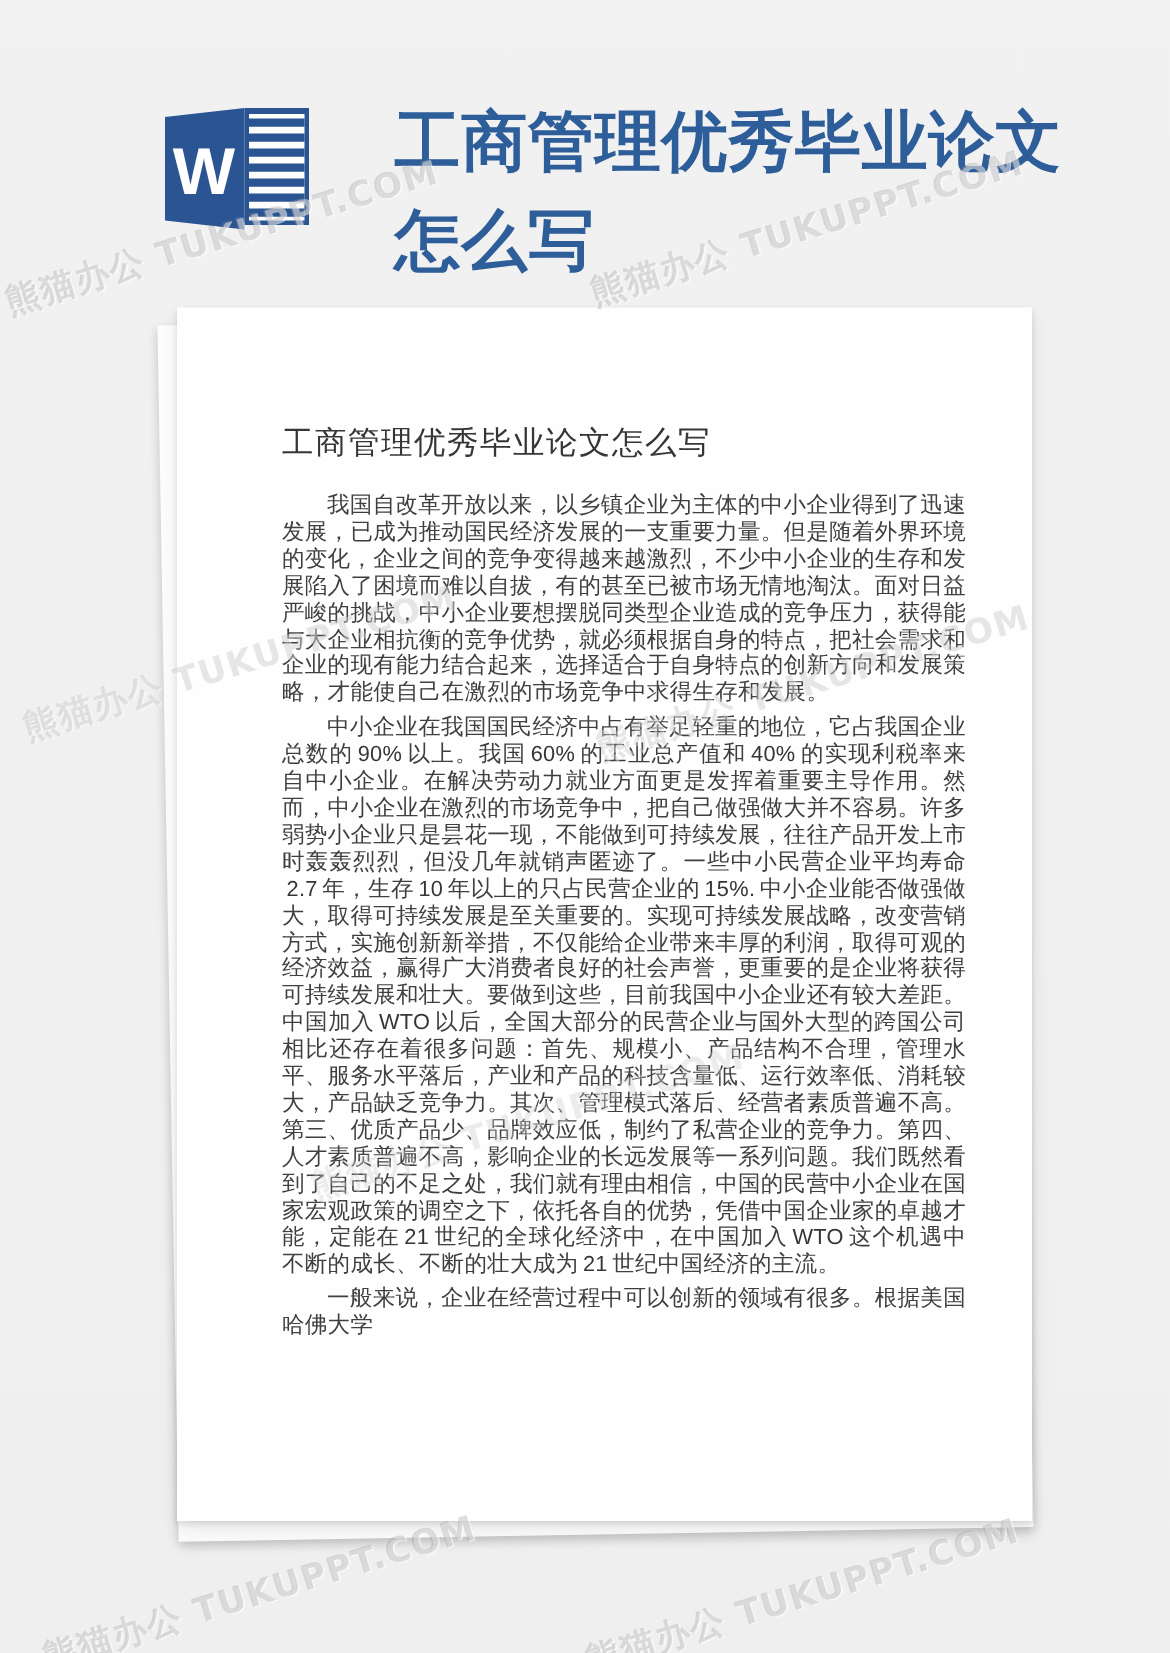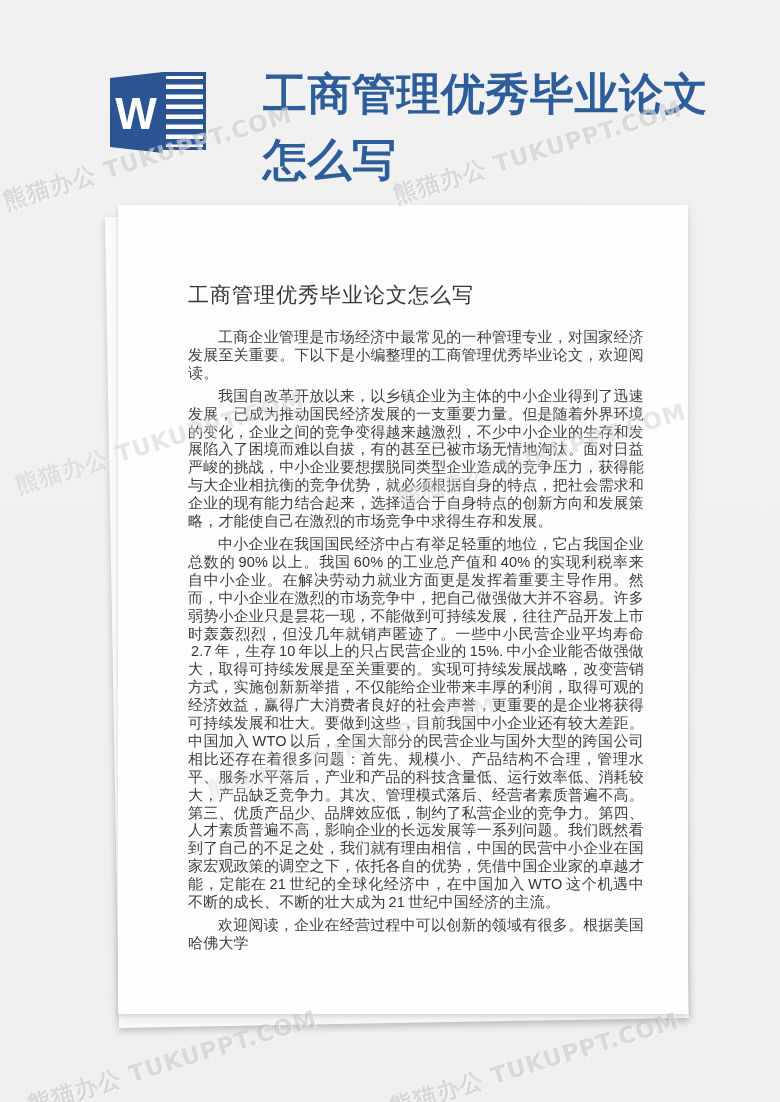--- a/index.html
+++ b/index.html
@@ -91,24 +91,23 @@
       </svg>
     </span>
     <h1 class="main-title">工商管理优秀毕业论文怎么写</h1>
   </div>
 
   <div class="paper-behind"></div>
 
   <div class="paper">
     <h2 class="doc-title">工商管理优秀毕业论文怎么写</h2>
     <div class="doc-body" id="doc-body">
-        <p>工商企业管理是市场经济中最常见的一种管理专业，对国家经济发展至关重要。下以下是小编整理的工商管理优秀毕业论文，欢迎阅读。</p>
         <p>我国自改革开放以来，以乡镇企业为主体的中小企业得到了迅速发展，已成为推动国民经济发展的一支重要力量。但是随着外界环境的变化，企业之间的竞争变得越来越激烈，不少中小企业的生存和发展陷入了困境而难以自拔，有的甚至已被市场无情地淘汰。面对日益严峻的挑战，中小企业要想摆脱同类型企业造成的竞争压力，获得能与大企业相抗衡的竞争优势，就必须根据自身的特点，把社会需求和企业的现有能力结合起来，选择适合于自身特点的创新方向和发展策略，才能使自己在激烈的市场竞争中求得生存和发展。</p>
         <p>中小企业在我国国民经济中占有举足轻重的地位，它占我国企业总数的<span class="latin">90%</span>以上。我国<span class="latin">60%</span>的工业总产值和<span class="latin">40%</span>的实现利税率来自中小企业。在解决劳动力就业方面更是发挥着重要主导作用。然而，中小企业在激烈的市场竞争中，把自己做强做大并不容易。许多弱势小企业只是昙花一现，不能做到可持续发展，往往产品开发上市时轰轰烈烈，但没几年就销声匿迹了。一些中小民营企业平均寿命<span class="latin">2.7</span>年，生存<span class="latin">10</span>年以上的只占民营企业的<span class="latin">15%.</span>中小企业能否做强做大，取得可持续发展是至关重要的。实现可持续发展战略，改变营销方式，实施创新新举措，不仅能给企业带来丰厚的利润，取得可观的经济效益，赢得广大消费者良好的社会声誉，更重要的是企业将获得可持续发展和壮大。要做到这些，目前我国中小企业还有较大差距。中国加入<span class="latin">WTO</span>以后，全国大部分的民营企业与国外大型的跨国公司相比还存在着很多问题：首先、规模小、产品结构不合理，管理水平、服务水平落后，产业和产品的科技含量低、运行效率低、消耗较大，产品缺乏竞争力。其次、管理模式落后、经营者素质普遍不高。第三、优质产品少、品牌效应低，制约了私营企业的竞争力。第四、人才素质普遍不高，影响企业的长远发展等一系列问题。我们既然看到了自己的不足之处，我们就有理由相信，中国的民营中小企业在国家宏观政策的调空之下，依托各自的优势，凭借中国企业家的卓越才能，定能在<span class="latin">21</span>世纪的全球化经济中，在中国加入<span class="latin">WTO</span>这个机遇中不断的成长、不断的壮大成为<span class="latin">21</span>世纪中国经济的主流。</p>
-        <p>欢迎阅读，企业在经营过程中可以创新的领域有很多。根据美国哈佛大学</p>
+        <p>一般来说，企业在经营过程中可以创新的领域有很多。根据美国哈佛大学</p>
       </div>
   </div>
 
   <span class="wm wm1">熊猫办公 TUKUPPT.COM</span>
   <span class="wm wm2">熊猫办公 TUKUPPT.COM</span>
   <span class="wm wm3">熊猫办公 TUKUPPT.COM</span>
   <span class="wm wm4">熊猫办公 TUKUPPT.COM</span>
   <span class="wm wm5">熊猫办公 TUKUPPT.COM</span>
   <span class="wm wm6">熊猫办公 TUKUPPT.COM</span>
   <span class="wm wm7">熊猫办公 TUKUPPT.COM</span>

